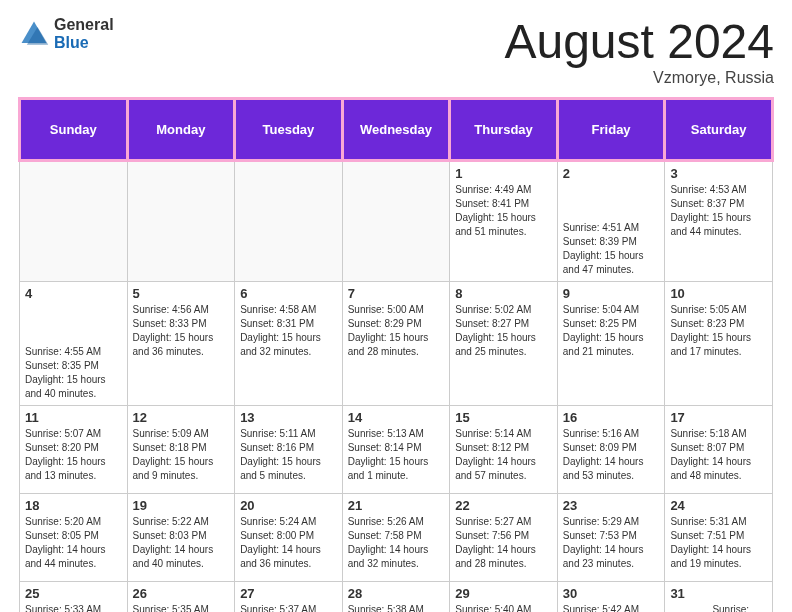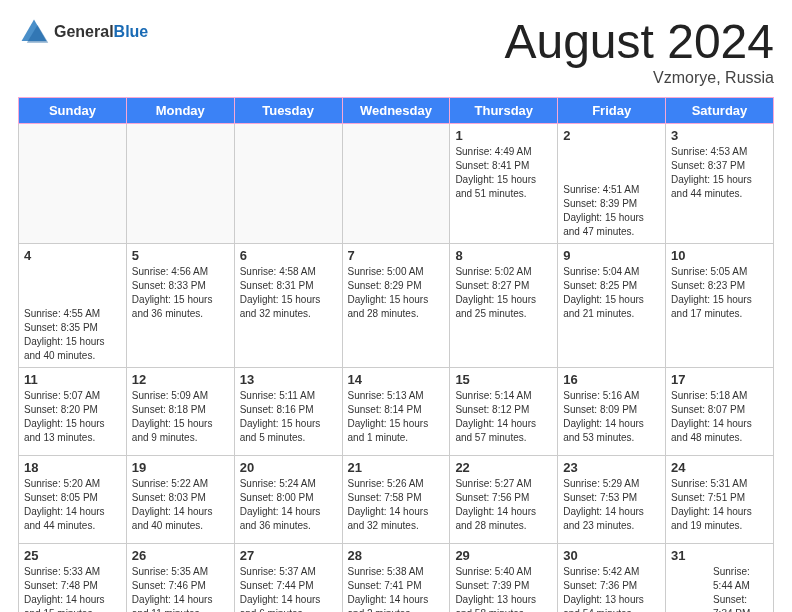--- a/index.html
+++ b/index.html
@@ -23,21 +23,21 @@
       align-items: flex-start;
       margin-bottom: 10px;
     }
     .logo {
       display: flex;
       align-items: center;
       gap: 4px;
     }
     .logo-text {
       display: flex;
-      flex-direction: row;
+      flex-direction: column;
       line-height: 1.1;
       justify-content: space-between;
     }
     .logo-general {
       font-size: 16px;
       font-weight: bold;
       color: #333;
     }
     .logo-blue {
       font-size: 16px;
@@ -62,27 +62,27 @@
       color: #444;
     }
     .calendar {
       flex: 1;
       border: 1px solid #ccc;
       border-collapse: collapse;
       width: 100%;
       table-layout: fixed;
     }
     .calendar th {
-      background: #3b82f6;
+      background: #6d28d9;
       color: #fff;
       font-size: 13px;
       font-weight: bold;
       text-align: center;
-      padding: 5px 2px;
-      border: 1px solid #f9a8d4;
+      padding: 22px 2px;
+      border: 3px solid #f9a8d4;
     }
     .calendar td {
       vertical-align: top;
       border: 1px solid #ccc;
       padding: 4px 5px;
       font-size: 10.5px;
       color: #333;
       background: #fff;
       height: 88px;
     }

